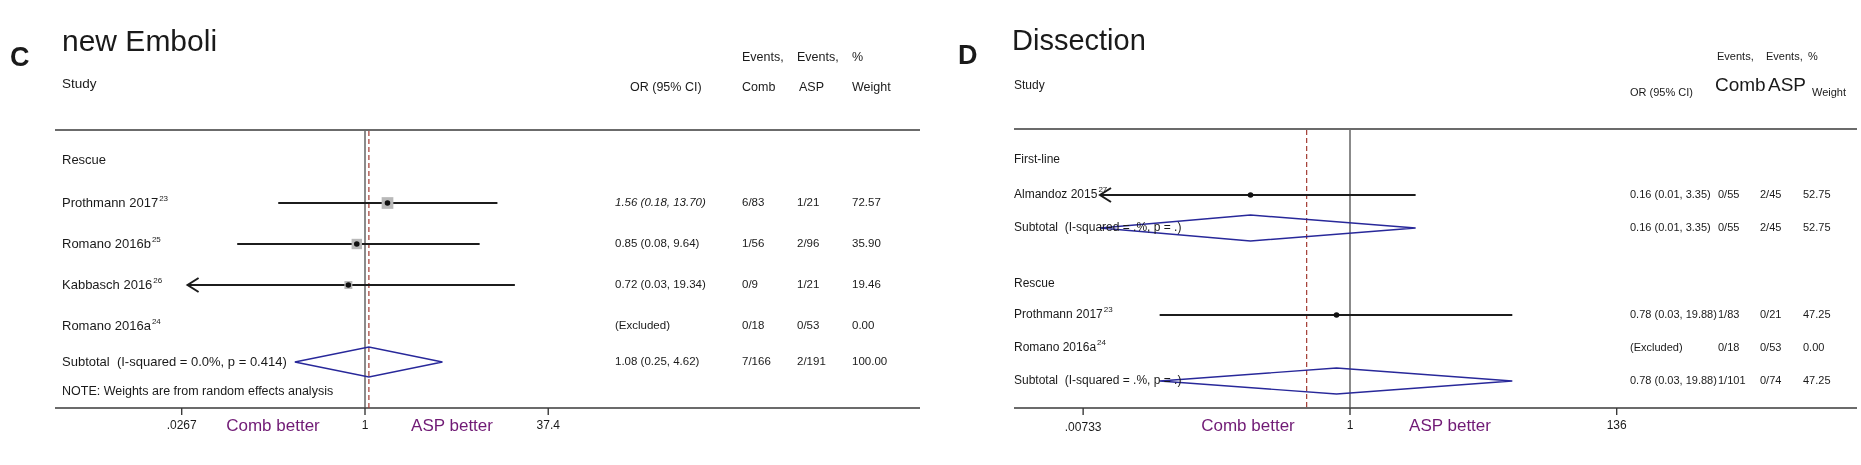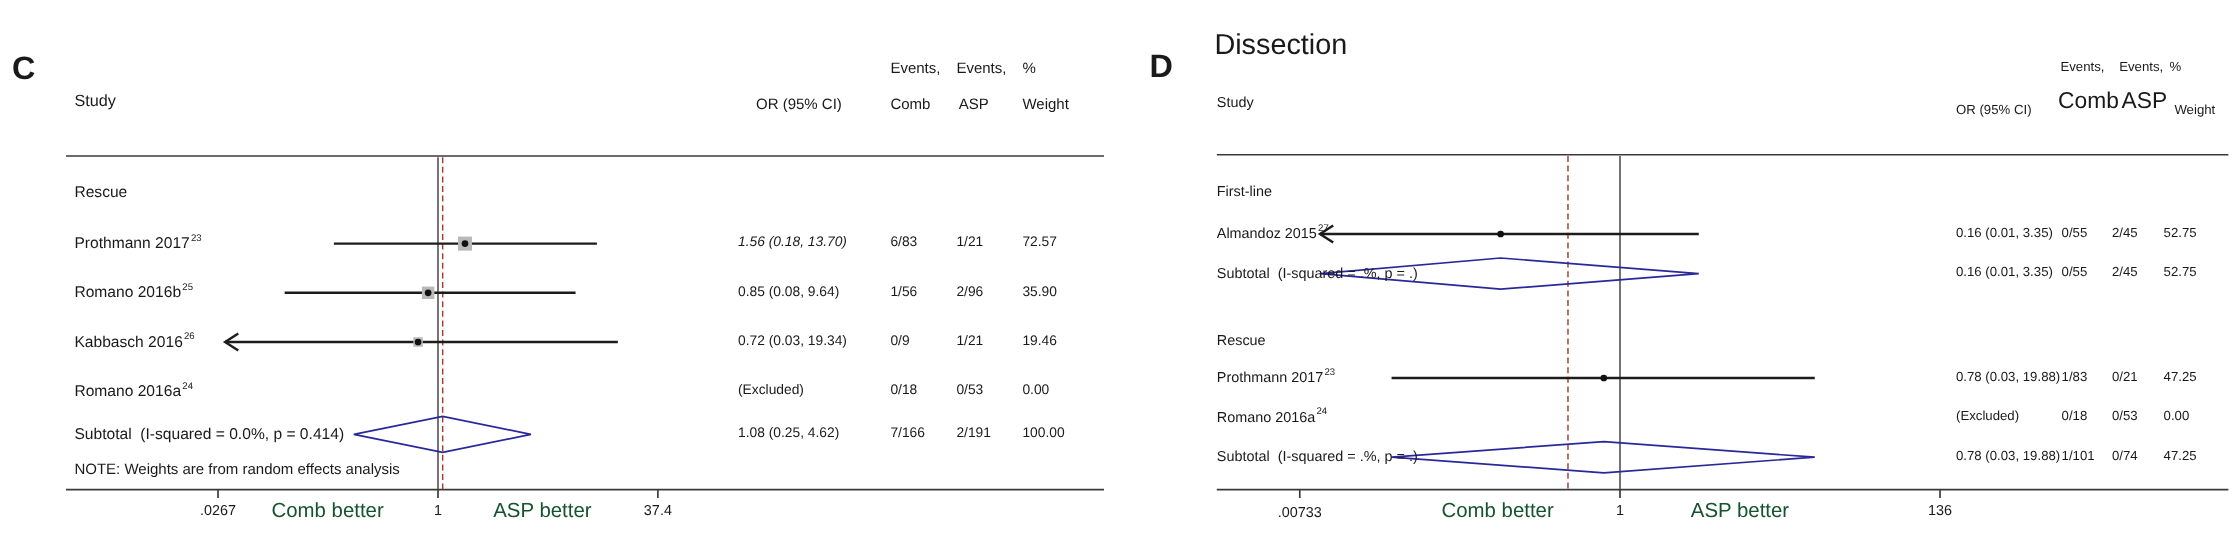--- a/index.html
+++ b/index.html
@@ -6,36 +6,36 @@
   html,body { margin:0; padding:0; background:#ffffff; }
   body { font-family:"Liberation Sans", sans-serif; color:#1a1a1a; }
   .canvas { position:relative; width:1861px; height:465px; background:#fff; overflow:hidden; }
   .panel { position:absolute; top:0; height:465px; }
   .p0 { left:0; width:930px; }
   .p1 { left:930px; width:931px; }
   .panel .abs { position:absolute; white-space:pre; }
   .letter { font-weight:bold; font-size:27px; }
   .ptitle { font-weight:400; margin:0; }
   .p0 .ptitle { font-size:30px; }
-  .p1 .ptitle { font-size:24px; }
+  .p1 .ptitle { font-size:29px; }
   .p0 .studyhdr { font-size:13.5px; }
   .p1 .studyhdr { font-size:12px; }
   .hcell { font-size:12.5px; }
   .p1 .hcell { font-size:11px; }
   .p1 .hcell.big { font-size:19px; }
   .rowlbl { transform:translateY(-55%); }
   .p0 .rowlbl { font-size:13px; }
   .p1 .rowlbl { font-size:12px; }
   .ref { font-size:8px; position:relative; top:-6px; margin-left:1px; }
   .stat { transform:translateY(-55%); }
   .p0 .stat { font-size:11.5px; }
   .p1 .stat { font-size:11px; }
   .note { font-size:12.5px; transform:translateY(-50%); }
   .ticklbl { font-size:12px; transform:translateX(-50%); }
-  .better { font-size:17px; transform:translateX(-50%); color:#14532d; }
+  .better { font-size:17px; transform:translateX(-50%); color:#701a75; }
   svg.plot { position:absolute; left:0; top:0; pointer-events:none; }
 </style>
 </head>
 <body>
 
 <div class="canvas">
 
   <section class="panel p0">
     <svg class="plot" width="930" height="465" viewBox="0 0 930 465">
         <line x1="55" y1="130" x2="920" y2="130" stroke="#3a3a3a" stroke-width="1.3"></line>
@@ -51,20 +51,21 @@
         <line x1="237.2099834845614" y1="244" x2="479.6449744496798" y2="244" stroke="#1c1c1c" stroke-width="2"></line>
         <rect x="351.5848048457151" y="238.8075" width="10.385" height="10.385" fill="#b9b9b9"></rect>
         <circle cx="356.7773048457151" cy="244" r="2.8" fill="#111"></circle>
         <line x1="187.58462617484068" y1="285" x2="514.8721787255236" y2="285" stroke="#1c1c1c" stroke-width="2"></line>
         <polyline points="198.58462617484068,278 187.58462617484068,285 198.58462617484068,292" fill="none" stroke="#1c1c1c" stroke-width="2"></polyline>
         <rect x="344.4197358342428" y="281.0405" width="7.9190000000000005" height="7.9190000000000005" fill="#b9b9b9"></rect>
         <circle cx="348.37923583424276" cy="285" r="2.8" fill="#111"></circle>
         <polygon points="294.8600110102924,362 368.89386751422967,347 442.43079015228864,362 368.89386751422967,377" fill="none" stroke="#28289a" stroke-width="1.4"></polygon>
       </svg>
     <div class="abs letter" style="left: 10px; top: 42px;">C</div>
+    <h1 class="abs ptitle" style="left: 62px; top: 24px;">new Emboli</h1>
     <div class="abs studyhdr" style="left: 62px; top: 76px;">Study</div>
     <div class="abs hcell ev1" style="left: 742px; top: 50px;">Events,</div>
     <div class="abs hcell ev2" style="left: 797px; top: 50px;">Events,</div>
     <div class="abs hcell pct" style="left: 852px; top: 50px;">%</div>
     <div class="abs hcell orh" style="left: 630px; top: 80px;">OR (95% CI)</div>
     <div class="abs hcell combh big" style="left: 742px; top: 80px;">Comb</div>
     <div class="abs hcell asph big" style="left: 799px; top: 80px;">ASP</div>
     <div class="abs hcell weighth" style="left: 852px; top: 80px;">Weight</div>
     <div class="rows">
         <div class="abs rowlbl" style="left: 62px; top: 160px;">Rescue</div>

